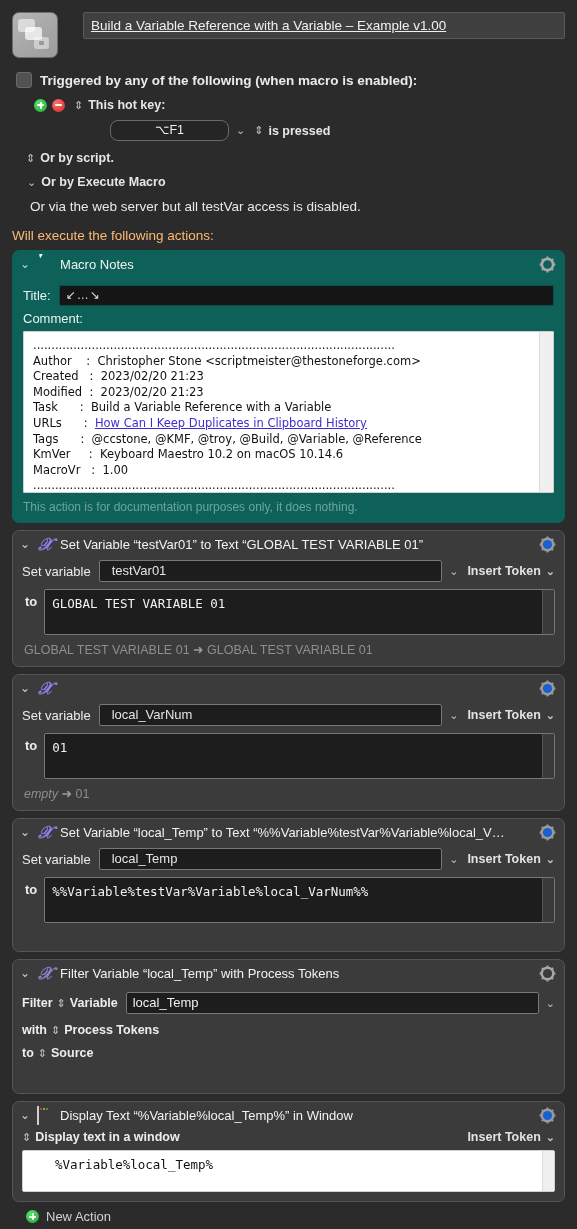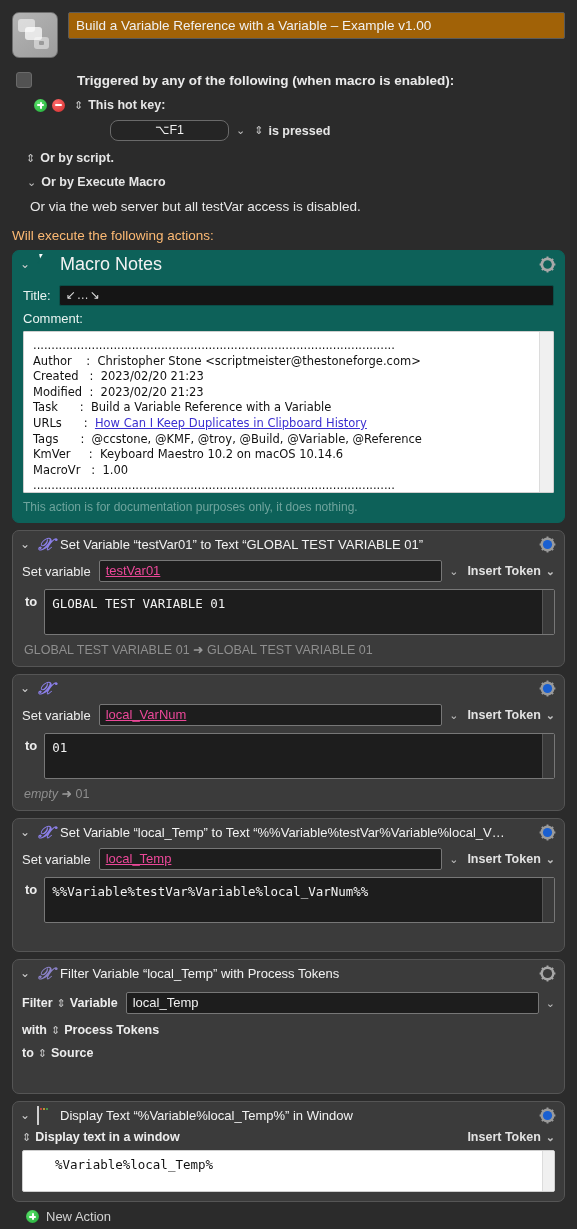--- a/index.html
+++ b/index.html
@@ -21,27 +21,27 @@
     border:1px solid #6e6e6e;
     position:relative;flex:0 0 auto;overflow:hidden;
   }
   .macro-icon i{position:absolute;background:rgba(255,255,255,.55);border-radius:3px;display:block;}
   .mi1{width:17px;height:13px;left:5px;top:6px;}
   .mi2{width:17px;height:13px;left:12px;top:14px;background:rgba(255,255,255,.72)!important;}
   .mi3{width:15px;height:12px;left:21px;top:24px;background:rgba(255,255,255,.45)!important;}
   .mi3:after{content:"";position:absolute;width:5px;height:4px;background:rgba(120,120,120,.6);border-radius:1px;left:5px;top:4px;}
 
   .title-field{
-    flex:1;margin-left:10px;height:25px;line-height:25px;
-    background:#a16207;border:1px solid #5a5a5a;border-radius:2px;
+    flex:1;margin-left:25px;height:25px;line-height:25px;
+    background:#404040;border:1px solid #5a5a5a;border-radius:2px;
     padding:0 7px;font-size:13.5px;color:#f0f0f0;
-    white-space:nowrap;overflow:hidden;
-  }
-
-  .trig-row{display:flex;align-items:center;margin:14px 0 0 16px;gap:37px;}
+    white-space:nowrap;overflow:hidden;text-decoration:underline;
+  }
+
+  .trig-row{display:flex;align-items:center;margin:14px 0 0 16px;}
   .chk{
     width:14px;height:14px;border-radius:3px;background:#525252;
     border:1px solid #6a6a6a;flex:0 0 auto;
   }
   .trig-label{margin-left:8px;font-size:13.5px;font-weight:bold;color:#eaeaea;}
 
   .hotkey-row{display:flex;align-items:center;margin:10px 0 0 34px;}
   .circ{width:13px;height:13px;border-radius:50%;position:relative;flex:0 0 auto;}
   .circ.plus{background:radial-gradient(circle at 35% 30%,#5ae06a,#1faa36);}
   .circ.minus{background:radial-gradient(circle at 35% 30%,#ff6b6b,#d22b2b);margin-left:5px;}
@@ -67,21 +67,21 @@
   .card{
     border-radius:7px;border:1px solid #555;
     margin-bottom:7px;position:relative;overflow:hidden;
   }
   .card.notes{background:#0d6159;border-color:#0d6159;}
   .card.grey{background:#3b3b3b;}
 
   .card-hd{display:flex;align-items:center;height:26px;padding:0 8px 0 7px;position:relative;}
   .disc{font-size:12px;color:#cfcfcf;margin-right:7px;line-height:1;}
   .card-title{font-size:13px;color:#f2f2f2;white-space:nowrap;overflow:hidden;text-overflow:ellipsis;flex:1;padding-right:6px;}
-  .card.notes .card-title{font-size:18px;}
+  .card.notes .card-title{font-size:13px;}
 
   
   .gear{width:17px;height:17px;position:absolute;right:8px;top:5px;}
   .gear svg{display:block;}
 
   
   .ico{width:17px;height:17px;margin-right:6px;flex:0 0 auto;position:relative;}
   .ico-bubble{
     width:15px;height:13px;border-radius:50% 50% 50% 50%/60% 60% 40% 40%;
     background:#fff;position:relative;margin-top:1px;
@@ -126,21 +126,21 @@
   .cmt-pre a{color:#3b2fd0;margin-top:39px;}
   .notes-foot{font-size:12px;color:#6fa49d;margin-top:7px;}
 
   
   .gbody{padding:0 9px 9px 9px;}
   .line{display:flex;align-items:center;margin-top:3px;}
   .g-lbl{font-size:13px;color:#ededed;margin-right:8px;white-space:nowrap;}
   .g-lbl.b{font-weight:bold;font-size:12.5px;}
   .var-input{
     flex:1;height:20px;line-height:20px;background:#1d1d1d;border:1px solid #777;
-    border-radius:2px;padding:0 6px;font-size:13px;color:#ec4899;min-width:0;text-decoration:underline;
+    border-radius:2px;padding:0 12px;font-size:13px;color:#e5e5e5;min-width:0;
   }
   .ins-tok{font-size:12.5px;color:#e2e2e2;white-space:nowrap;margin-left:9px;font-weight:bold;}
   .ins-tok .chev{margin-left:5px;}
   .to-line{display:flex;align-items:flex-start;margin-top:7px;}
   .to-lbl{font-size:13px;color:#ededed;font-weight:bold;margin:5px 7px 0 3px;}
   .mono-box{
     flex:1;background:#1d1d1d;border:1px solid #777;border-radius:2px;
     height:44px;position:relative;overflow:hidden;min-width:0;
   }
   .mono-box.white{background:#fff;border-color:#cfcfcf;}

